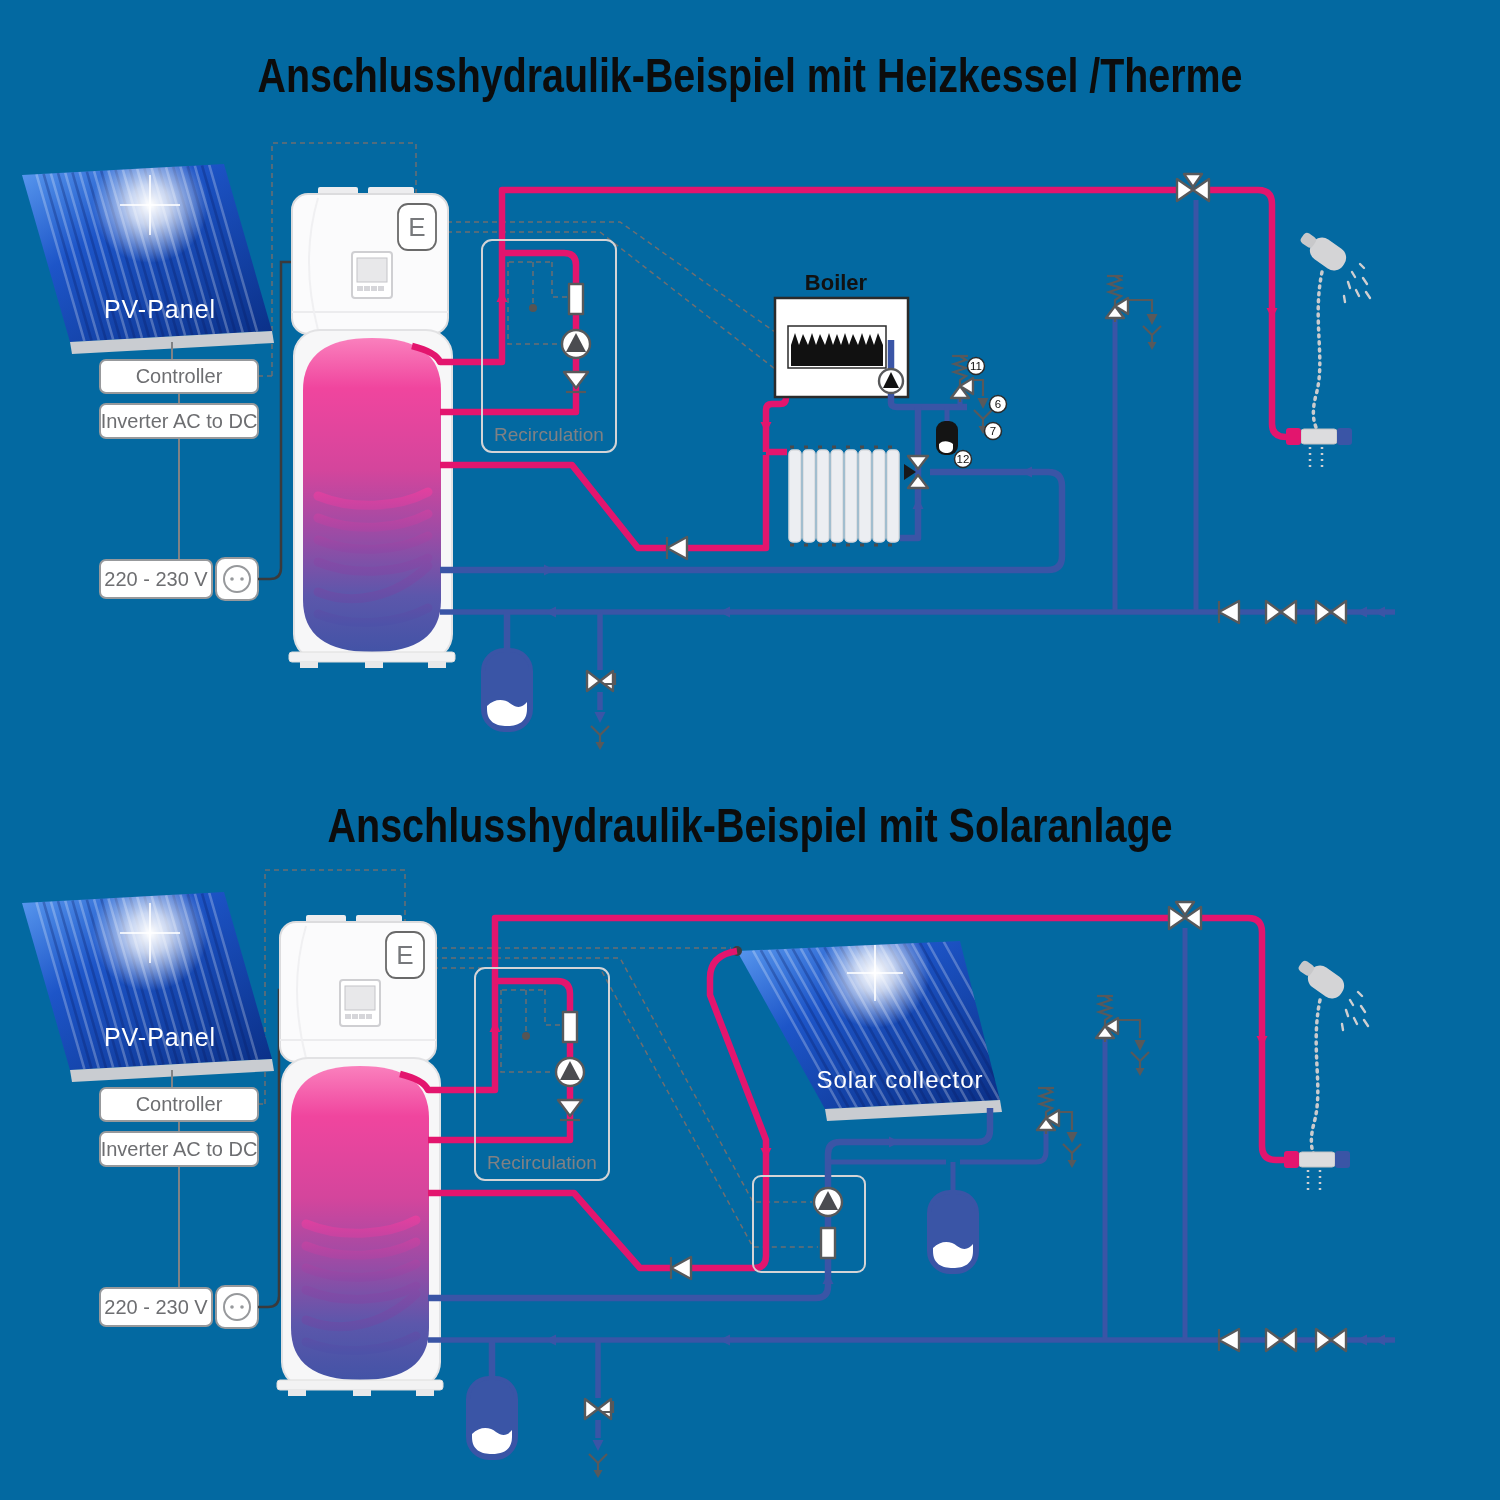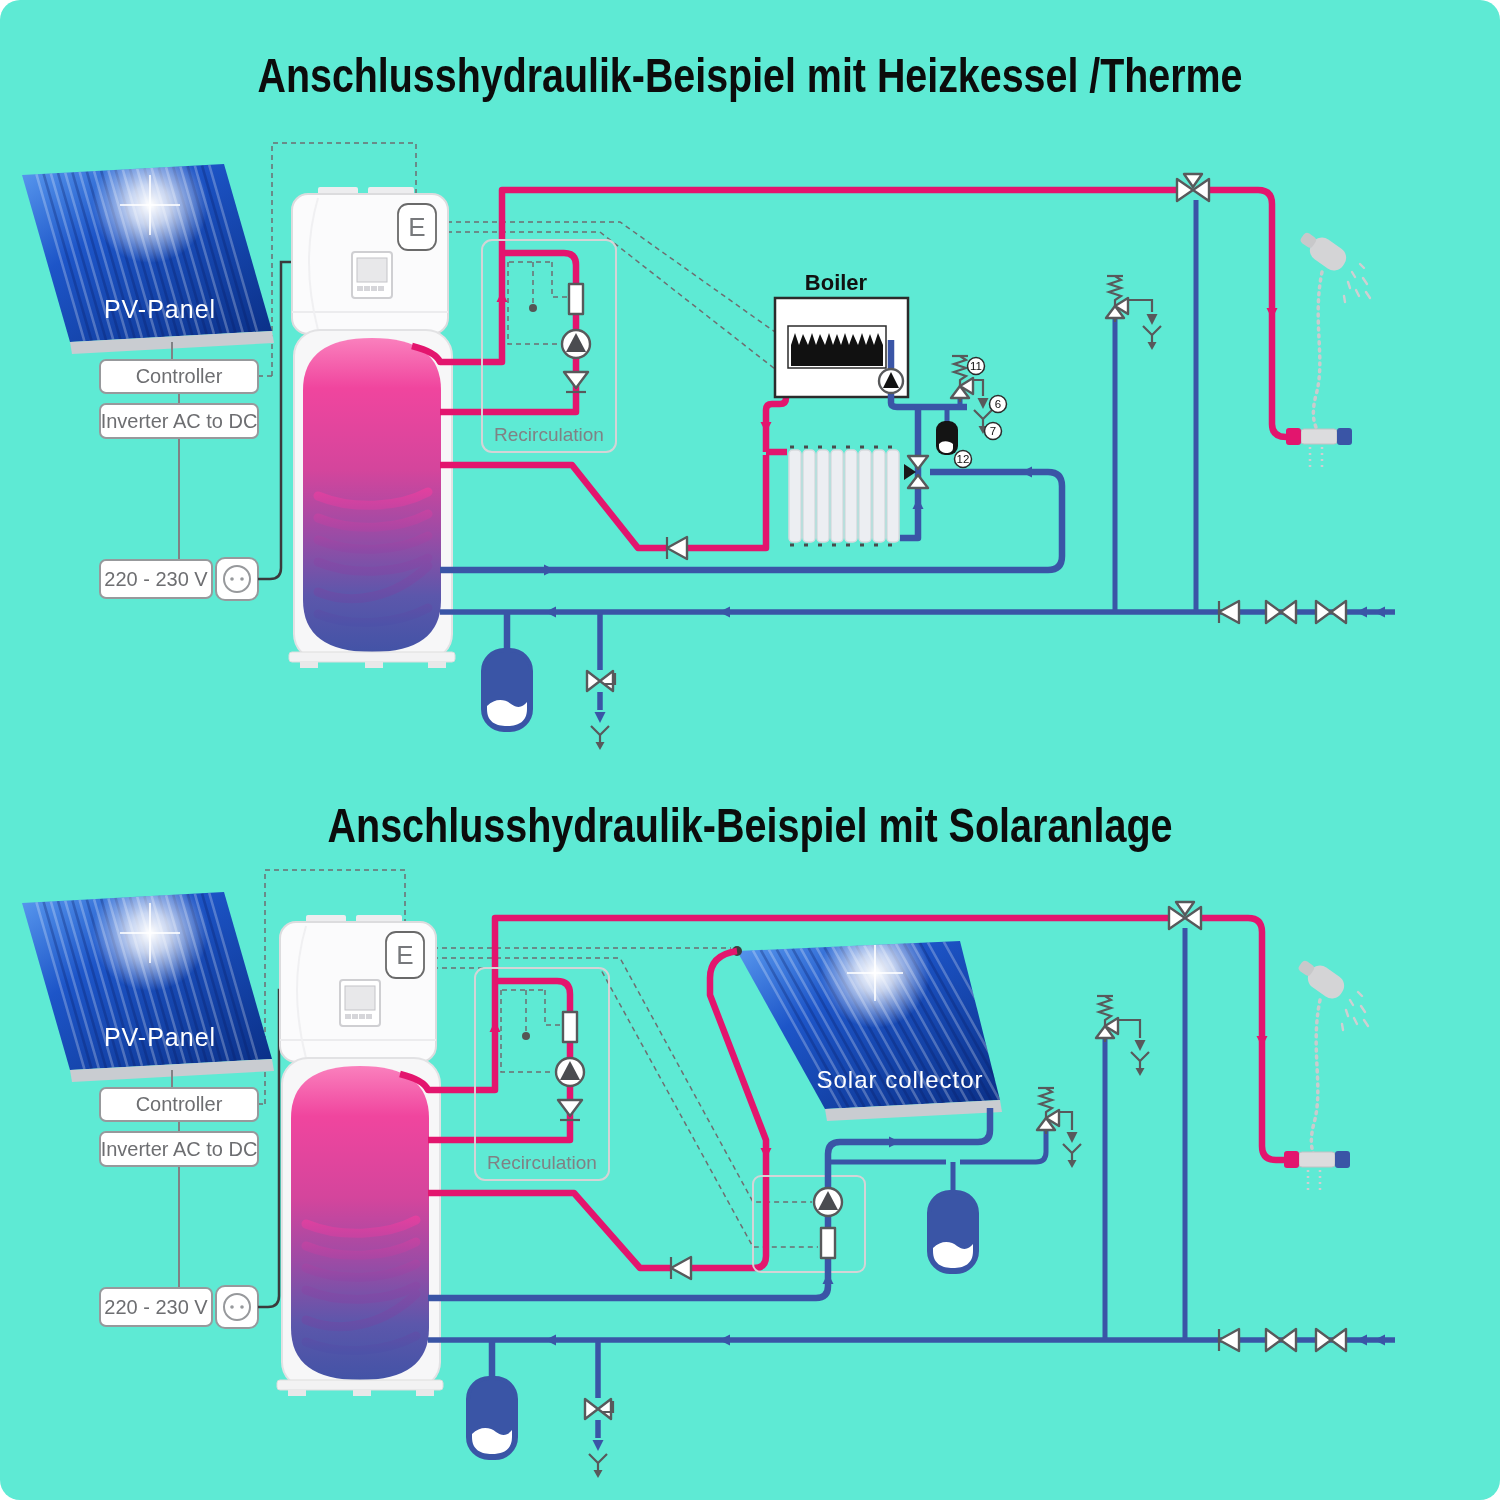--- a/index.html
+++ b/index.html
@@ -1,16 +1,16 @@
 <!DOCTYPE html>
 <html><head>
 <meta charset="utf-8">
 <style>
   html,body{margin:0;padding:0;background:#fff;}
-  #stage{position:relative;width:1500px;height:1500px;background:#5eead4;overflow:hidden;border-radius:20px;}
+  #stage{position:relative;width:1500px;height:1500px;background:#0369a1;overflow:hidden;}
   svg{position:absolute;left:0;top:0;}
   .ttl{font-family:"Liberation Sans",sans-serif;font-weight:bold;font-size:48px;fill:#0c0c0c;}
   .lbl{font-family:"Liberation Sans",sans-serif;font-size:20px;fill:#6d6e71;}
   .lblW{font-family:"Liberation Sans",sans-serif;font-size:25px;fill:#ffffff;letter-spacing:1px;}
   .lblR{font-family:"Liberation Sans",sans-serif;font-size:19px;fill:#808184;}
   .lblE{font-family:"Liberation Sans",sans-serif;font-size:26px;fill:#77797c;}
   .lblB{font-family:"Liberation Sans",sans-serif;font-weight:bold;font-size:22px;fill:#111;}
   .co{font-family:"Liberation Sans",sans-serif;font-size:11.5px;fill:#111;}
   .pr{stroke:#e3156e;stroke-width:6.5;fill:none;stroke-linejoin:round;}
   .pb{stroke:#3a55a6;stroke-width:6.5;fill:none;stroke-linejoin:round;}

